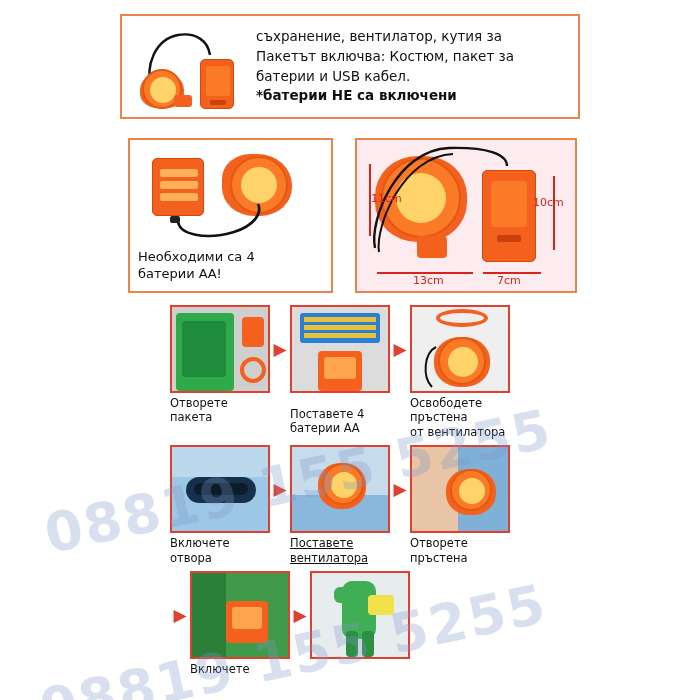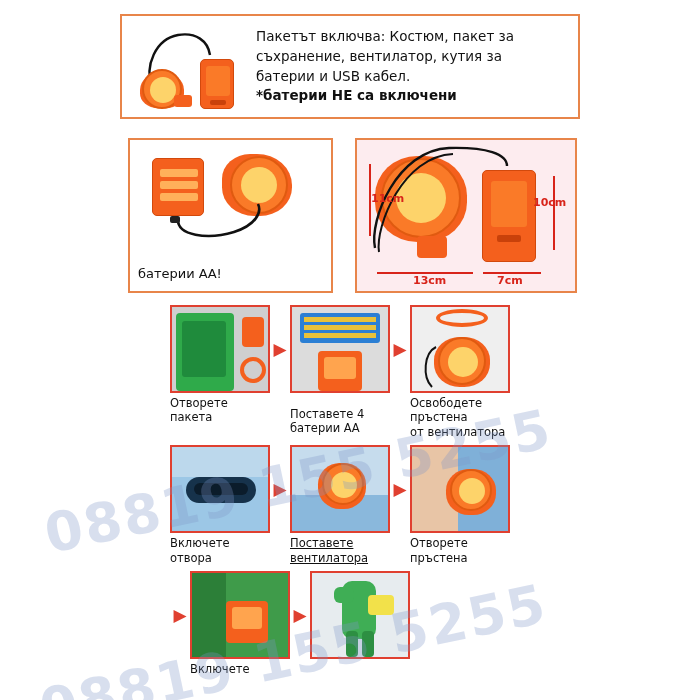--- a/index.html
+++ b/index.html
@@ -143,21 +143,21 @@
     position: absolute;
     background: #f4601d;
     border-radius: 5px;
     border: 1px solid #d2490c;
   }
 
   .dim-label {
     position: absolute;
     color: #d8241a;
     font-size: 11px;
-    font-weight: bold;
+    font-weight: normal;
   }
   .dim-line {
     position: absolute;
     background: #d8241a;
   }
 
   .sublabel-wrap { width: 100px; }
 </style>
 </head>
 <body>
@@ -179,22 +179,22 @@
       </div>
       <div style="position:absolute;left:52px;top:78px;width:18px;height:12px;background:#f4601d;border-radius:3px;"></div>
 
       <div class="batbox" style="left:78px;top:42px;width:34px;height:50px;">
         <div style="position:absolute;left:5px;top:6px;width:24px;height:30px;background:#fa7a28;border-radius:3px;"></div>
         <div style="position:absolute;left:9px;top:40px;width:16px;height:5px;background:#c9410a;border-radius:2px;"></div>
       </div>
     </div>
 
     <div class="top-text">
+      <div>съхранение, вентилатор, кутия за</div>
       <div>Пакетът включва: Костюм, пакет за</div>
-      <div>съхранение, вентилатор, кутия за</div>
       <div>батерии и USB кабел.</div>
       <div class="bold">*батерии НЕ са включени</div>
     </div>
   </div>
 
   <div class="mid-left">
     <div style="position:absolute;left:0;top:0;width:100%;height:100px;">
 
       <div class="batbox" style="left:22px;top:18px;width:52px;height:58px;">
         <div style="position:absolute;left:7px;top:10px;width:38px;height:8px;background:#ffb05a;border-radius:2px;"></div>
@@ -206,20 +206,21 @@
       <div class="grill-ring" style="left:100px;top:16px;width:58px;height:58px;">
         <div class="grill-in" style="left:9px;top:9px;width:36px;height:36px;"></div>
       </div>
 
       <svg style="position:absolute;left:0;top:0;width:205px;height:110px;" viewBox="0 0 205 110">
         <path d="M48 78 C46 96, 78 100, 104 92 C126 85, 132 72, 128 64" stroke="#111" stroke-width="2.6" fill="none"></path>
         <rect x="40" y="76" width="10" height="7" rx="2" fill="#222"></rect>
       </svg>
     </div>
     <div class="cap">
+      <div>Необходими са 4</div>
       <div>батерии АА!</div>
     </div>
   </div>
 
   <div class="mid-right">
     <div style="position:absolute;left:0;top:0;width:100%;height:100%;">
 
       <div style="position:absolute;left:18px;top:16px;width:92px;height:86px;background:#f4601d;border-radius:46%;"></div>
       <div class="grill-ring" style="left:24px;top:18px;width:80px;height:80px;">
         <div class="grill-in" style="left:13px;top:13px;width:50px;height:50px;"></div>

